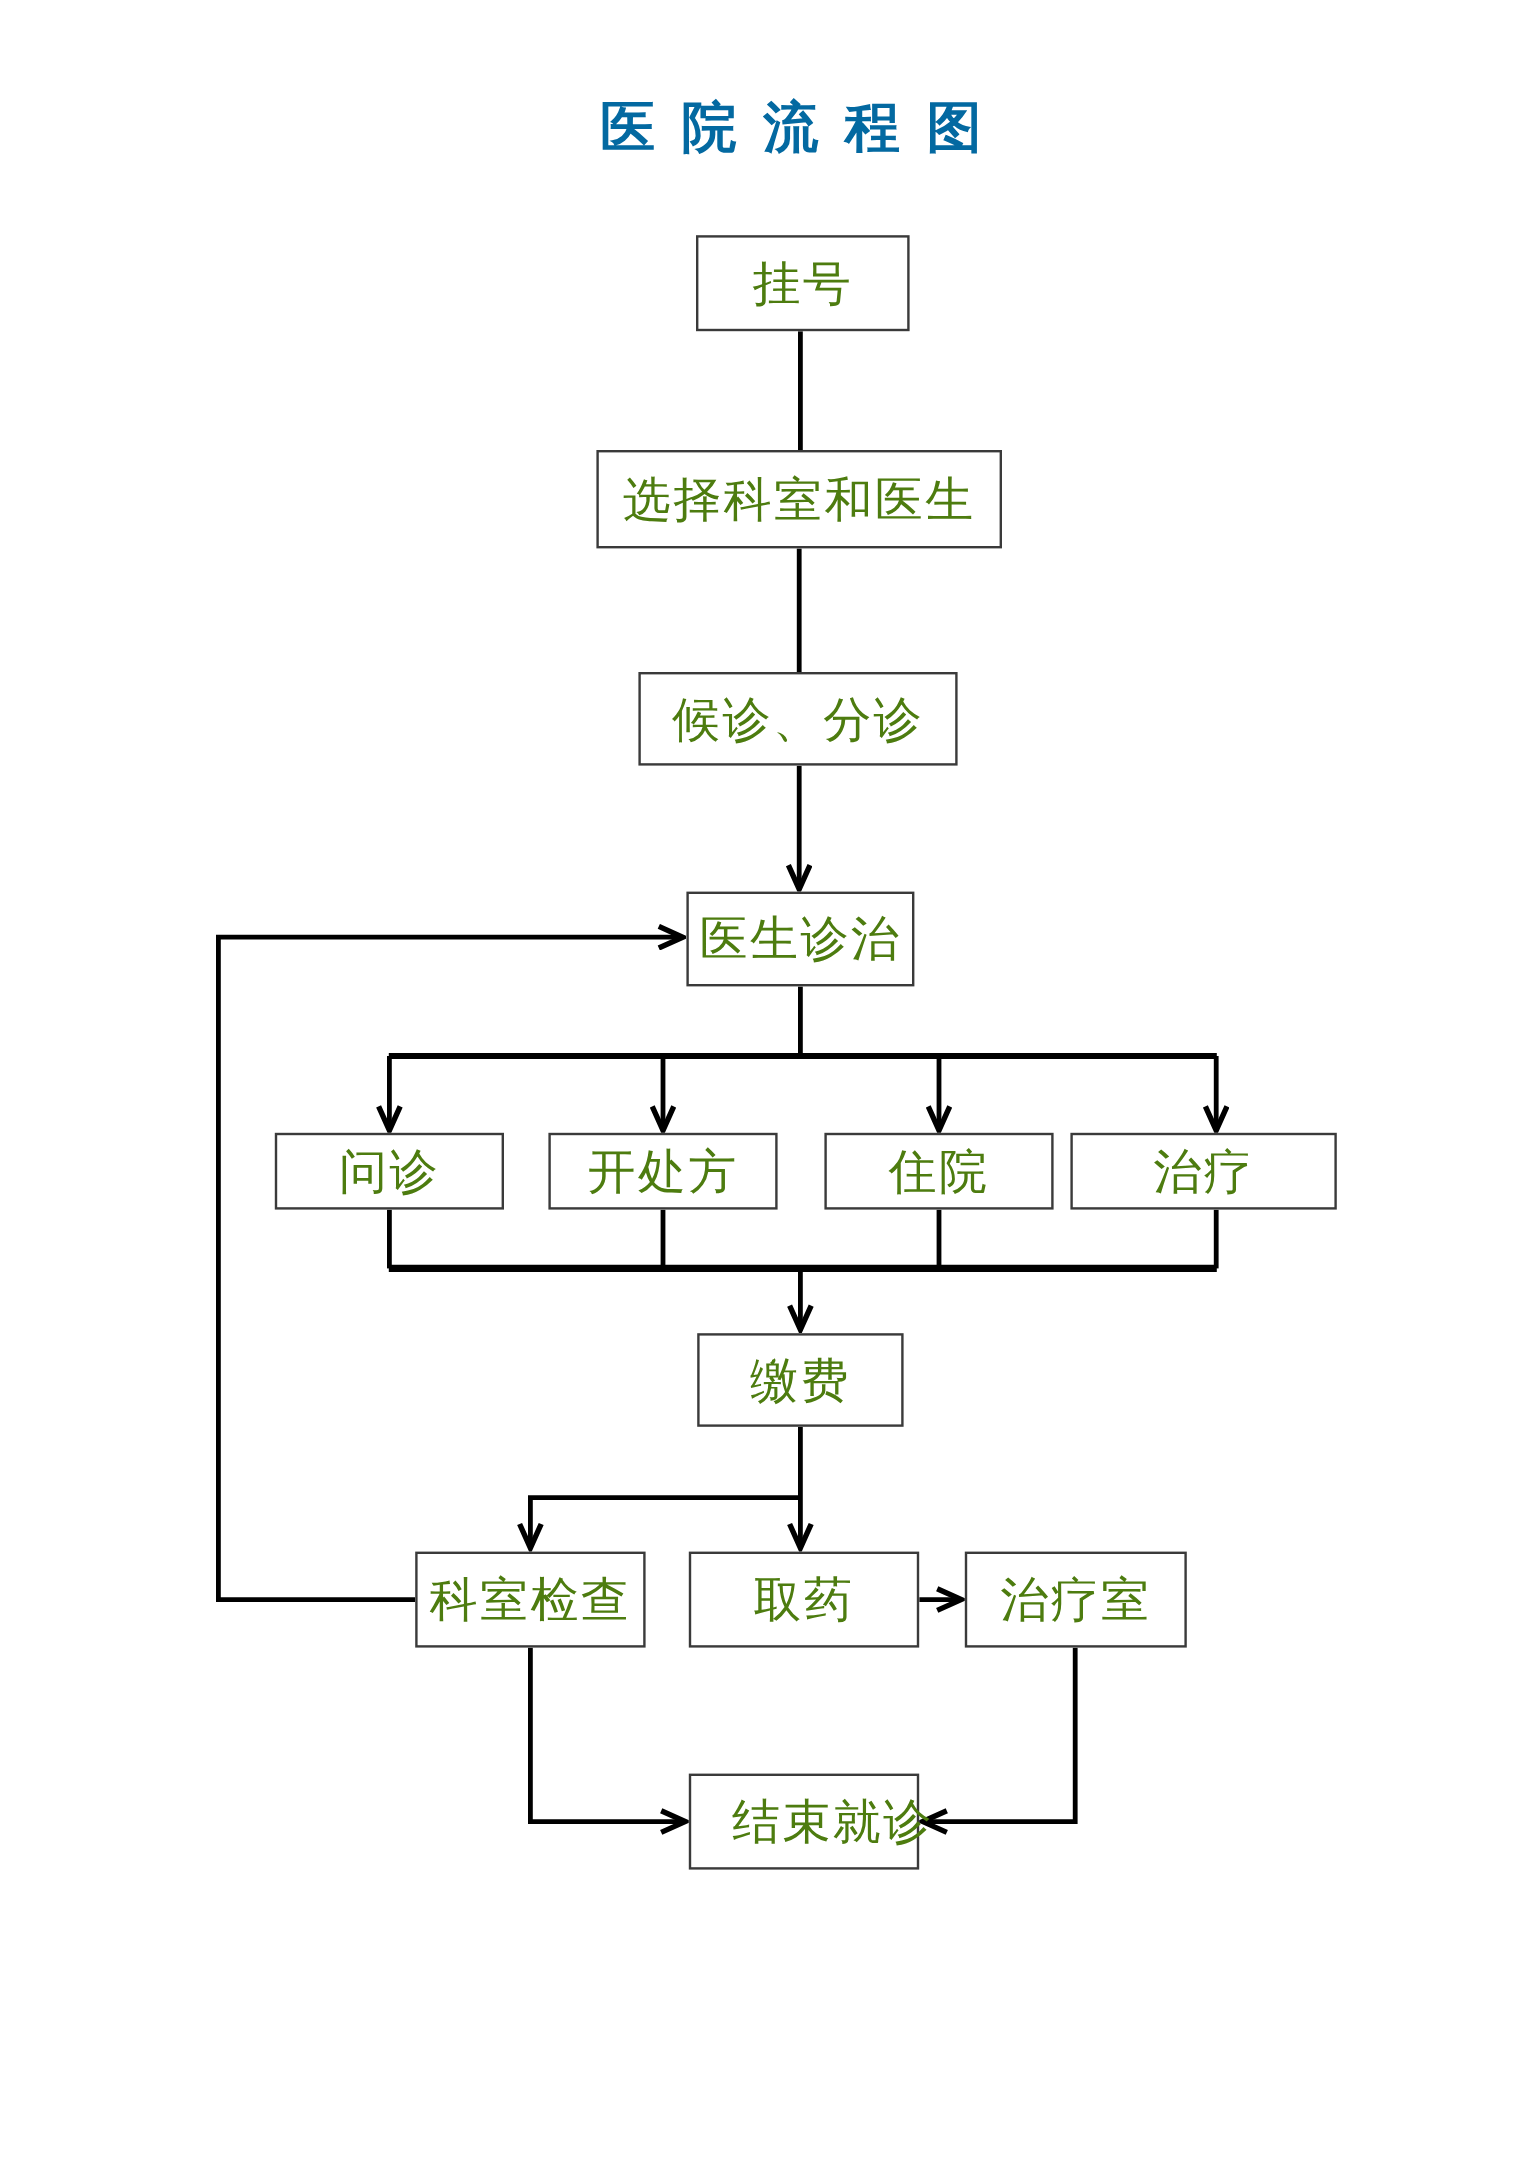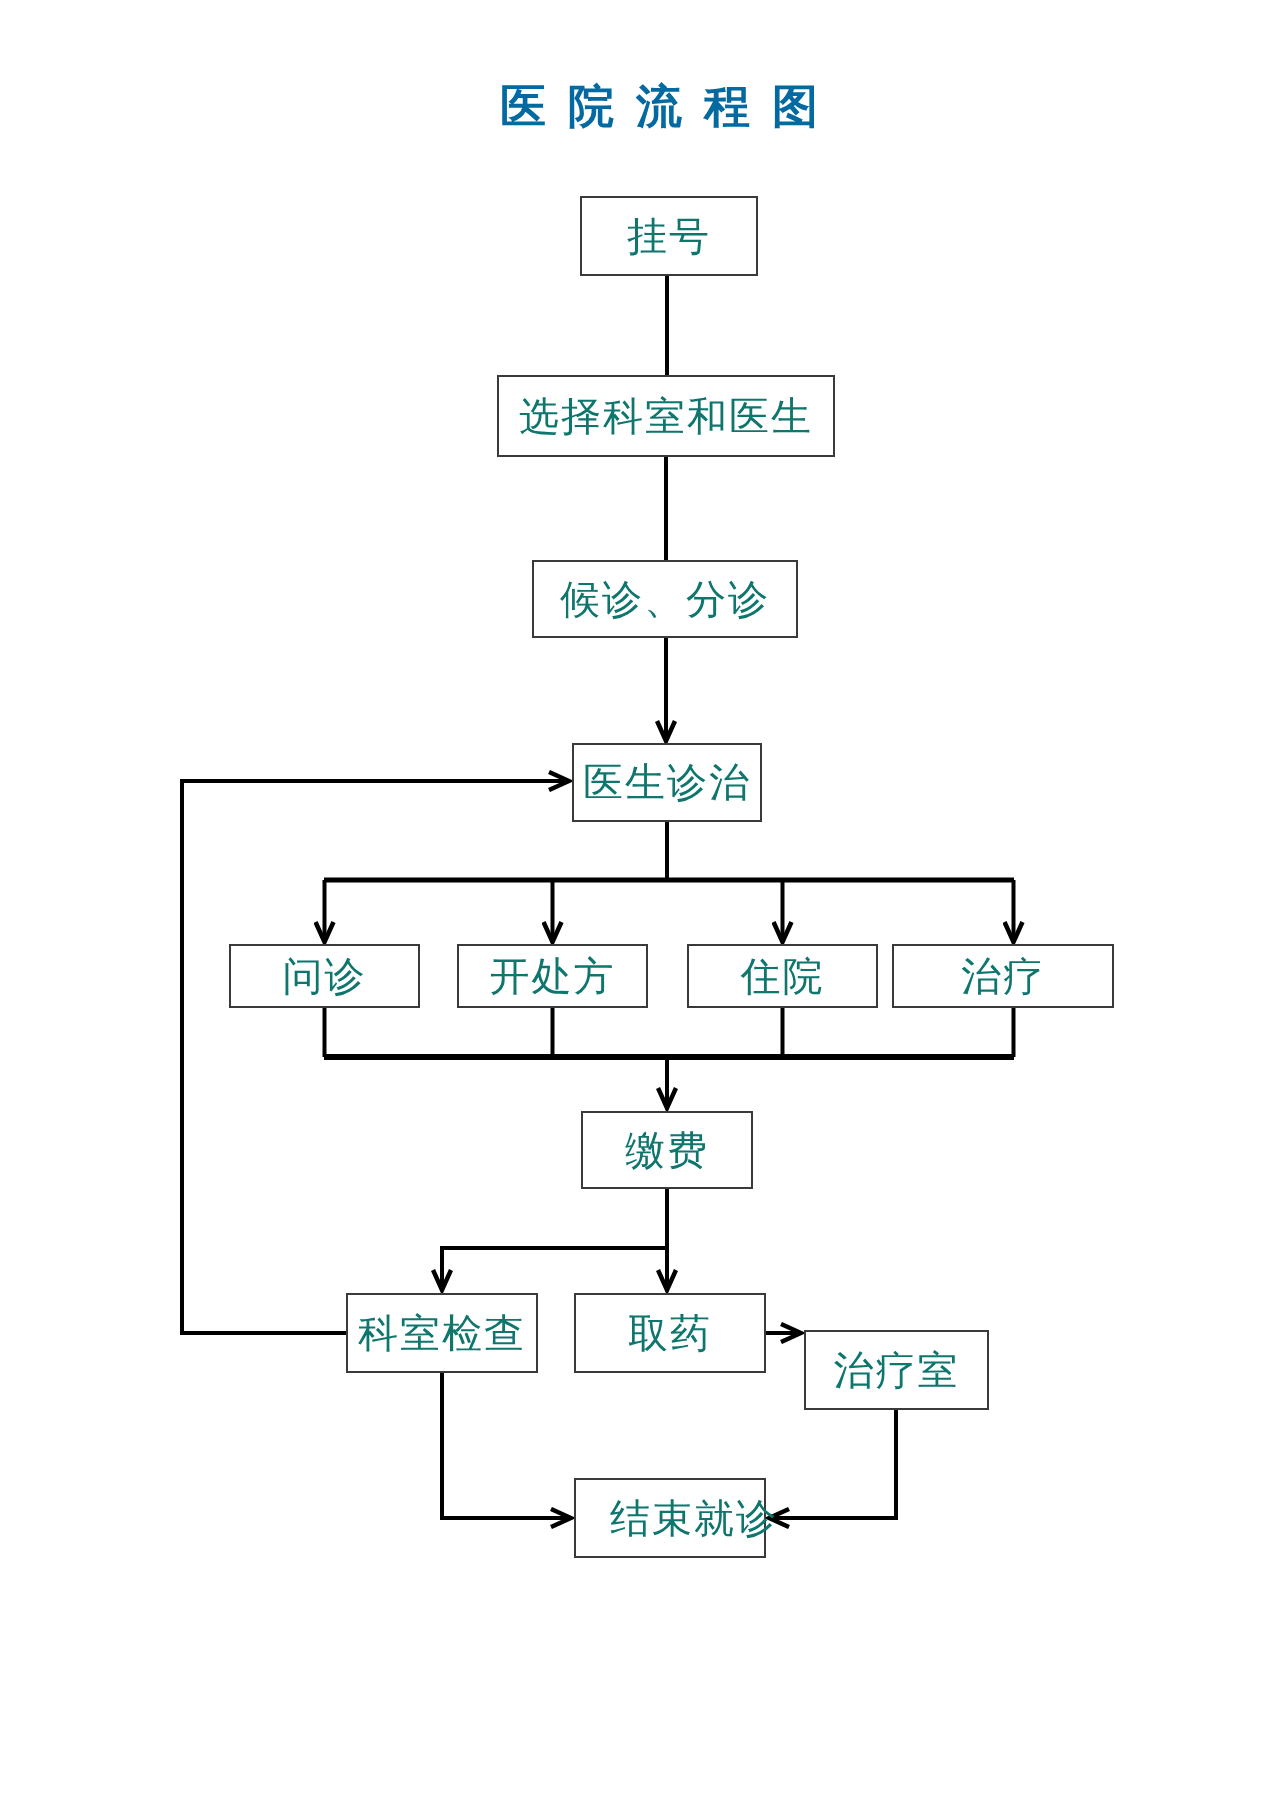--- a/index.html
+++ b/index.html
@@ -32,35 +32,35 @@
     position: absolute;
     box-sizing: border-box;
     border: 2px solid #3a3a3a;
     background: #ffffff;
     display: flex;
     align-items: center;
     justify-content: center;
     font-size: 40px;
     letter-spacing: 2px;
     white-space: nowrap;
-    color: #0f766e;
+    color: #4d7c0f;
   }
   
   .n-register        { left: 580px; top: 196px;  width: 178px; height: 80px; }
   .n-choose          { left: 497px; top: 375px;  width: 338px; height: 82px; }
   .n-wait            { left: 532px; top: 560px;  width: 266px; height: 78px; }
   .n-doctor          { left: 572px; top: 743px;  width: 190px; height: 79px; }
   .n-inquiry         { left: 229px; top: 944px;  width: 191px; height: 64px; }
   .n-prescribe       { left: 457px; top: 944px;  width: 191px; height: 64px; }
   .n-hospitalize     { left: 687px; top: 944px;  width: 191px; height: 64px; }
   .n-treatment       { left: 892px; top: 944px;  width: 222px; height: 64px; align-items: center; }
   .n-pay             { left: 581px; top: 1111px; width: 172px; height: 78px; }
   .n-exam            { left: 346px; top: 1293px; width: 192px; height: 80px; }
   .n-medicine        { left: 574px; top: 1293px; width: 192px; height: 80px; }
-  .n-treatroom       { left: 804px; top: 1293px; width: 185px; height: 80px; margin-top: 37px; }
+  .n-treatroom       { left: 804px; top: 1293px; width: 185px; height: 80px; }
   .n-end             { left: 574px; top: 1478px; width: 192px; height: 80px; padding-left: 48px; }
 </style>
 </head>
 <body>
 
 <div class="page">
 
   <div class="diagram-title">医院流程图</div>
 
   <svg class="connectors" viewBox="0 0 1280 1810" xmlns="http://www.w3.org/2000/svg">

